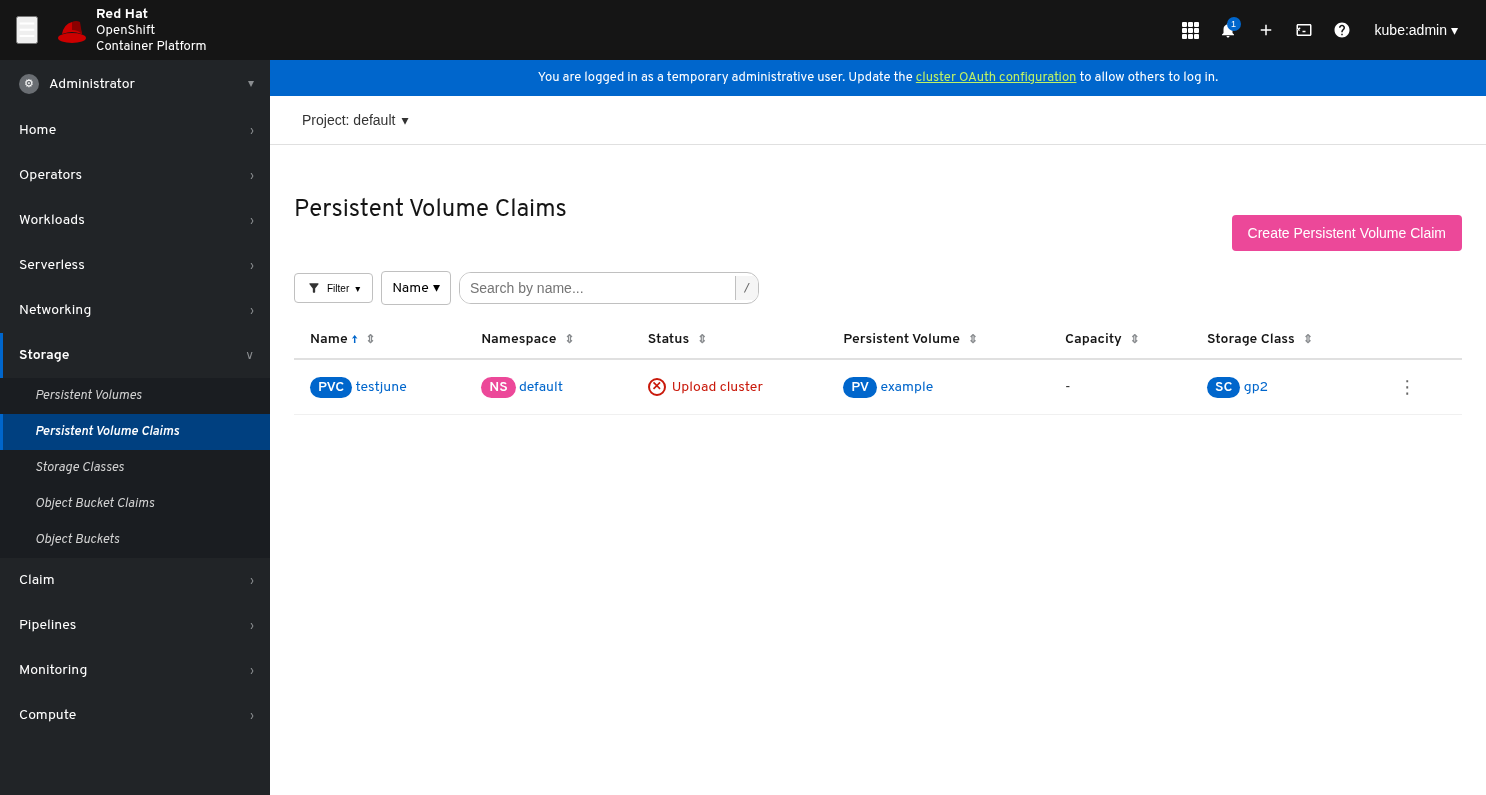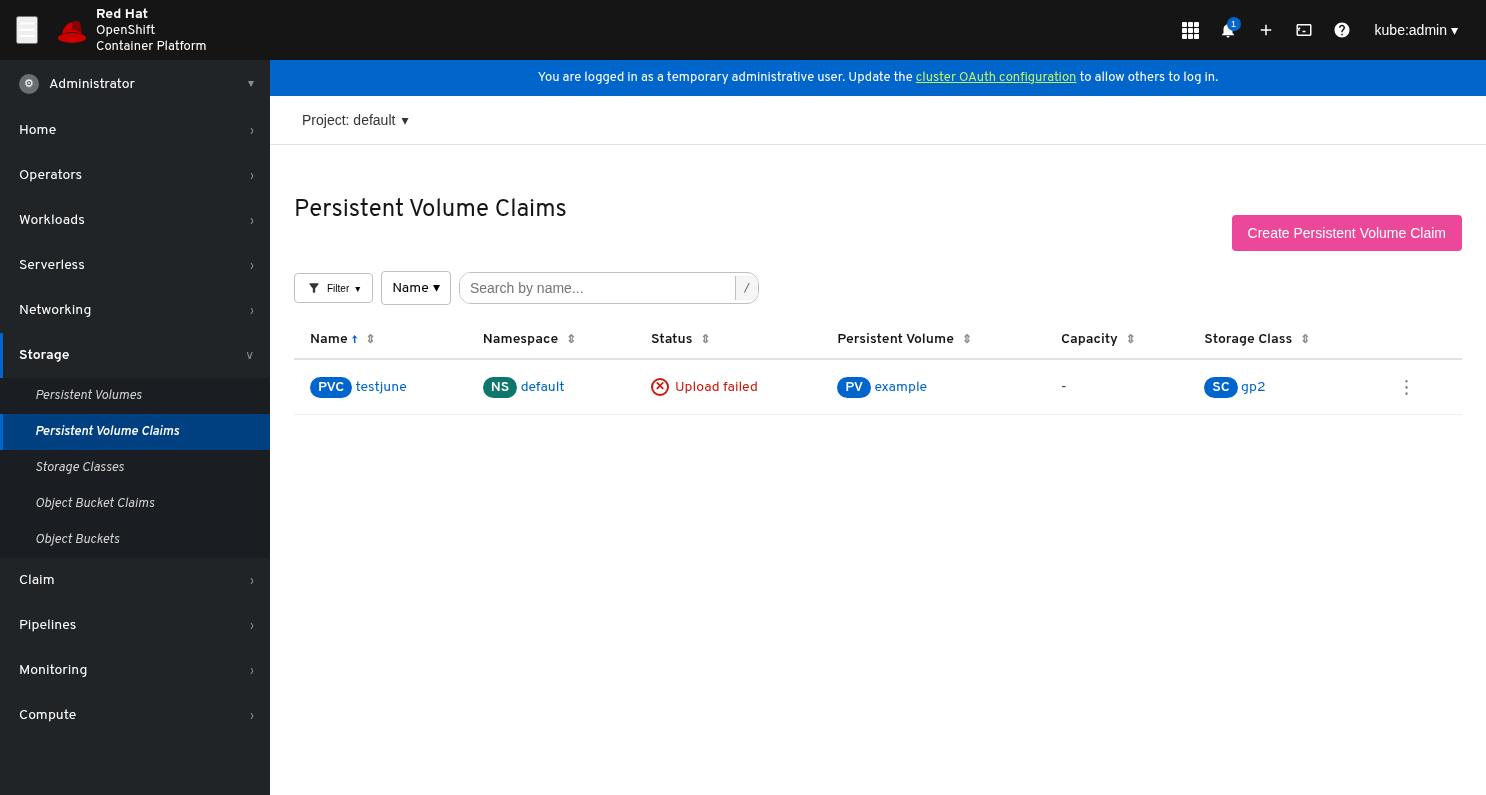--- a/index.html
+++ b/index.html
@@ -307,21 +307,21 @@
       display: inline-flex;
       align-items: center;
       gap: 4px;
       padding: 2px 8px;
       border-radius: 12px;
       font-size: 14px;
       font-weight: 600;
       color: #fff;
     }
     .badge-pvc { background: #0066cc; }
-    .badge-ns { background: #0f766e; }
+    .badge-ns { background: #ec4899; }
     .badge-pv { background: #0066cc; }
     .badge-sc { background: #0066cc; }
 
     
     .status-cell {
       display: flex;
       align-items: center;
       gap: 6px;
     }
     .status-error-icon {
@@ -604,21 +604,21 @@
               <span class="badge badge-pvc">PVC</span>
               <a class="link"> testjune</a>
             </td>
             <td>
               <span class="badge badge-ns">NS</span>
               <a class="link"> default</a>
             </td>
             <td>
               <div class="status-cell">
                 <div class="status-error-icon">✕</div>
-                <span class="status-text">Upload failed</span>
+                <span class="status-text">Upload cluster</span>
               </div>
             </td>
             <td>
               <span class="badge badge-pv">PV</span>
               <a class="link"> example</a>
             </td>
             <td>
               <span>-</span>
             </td>
             <td>

